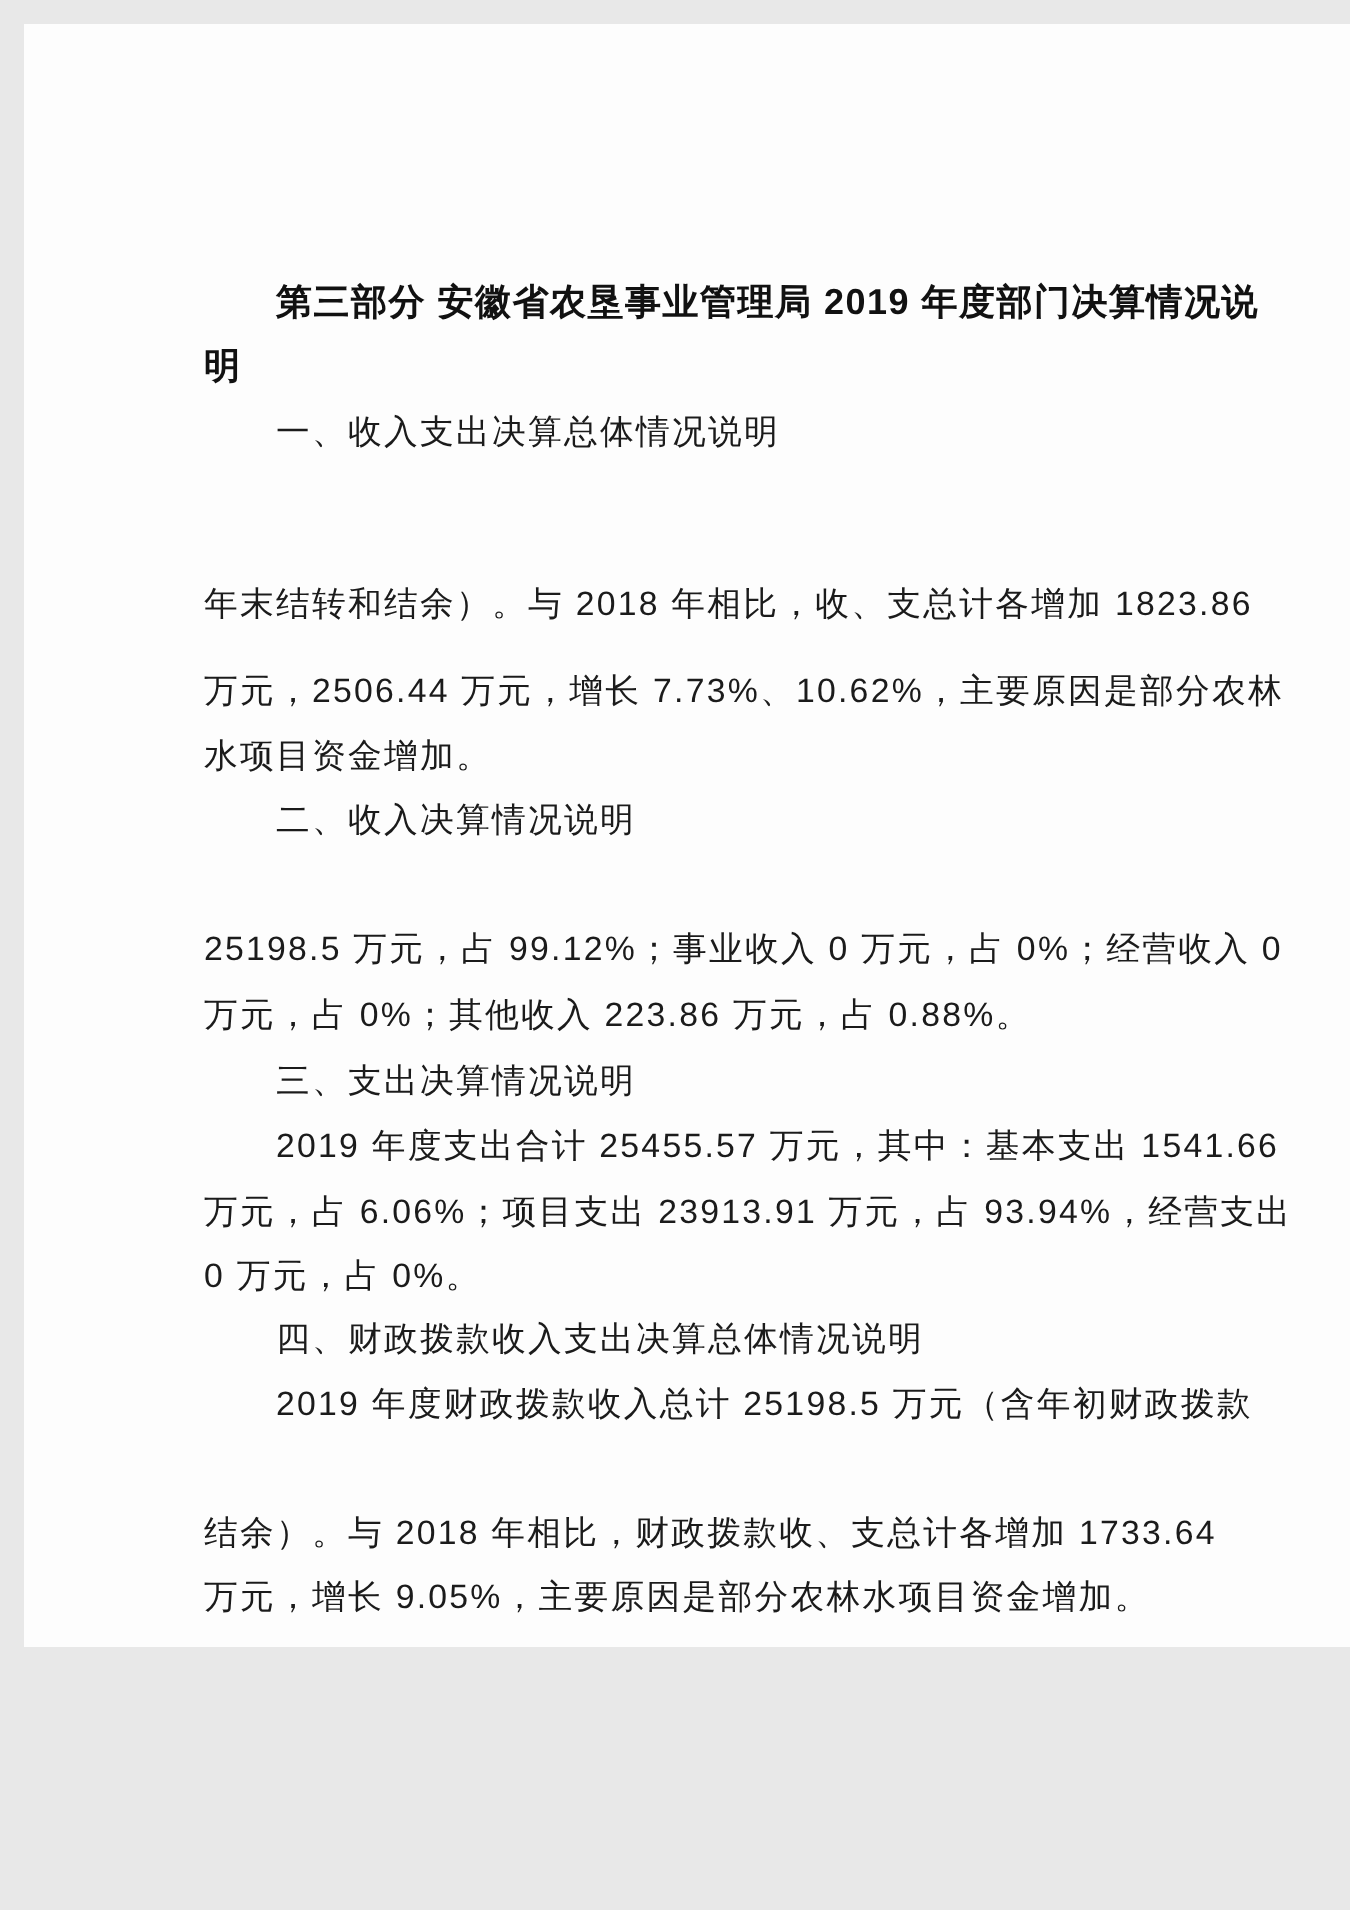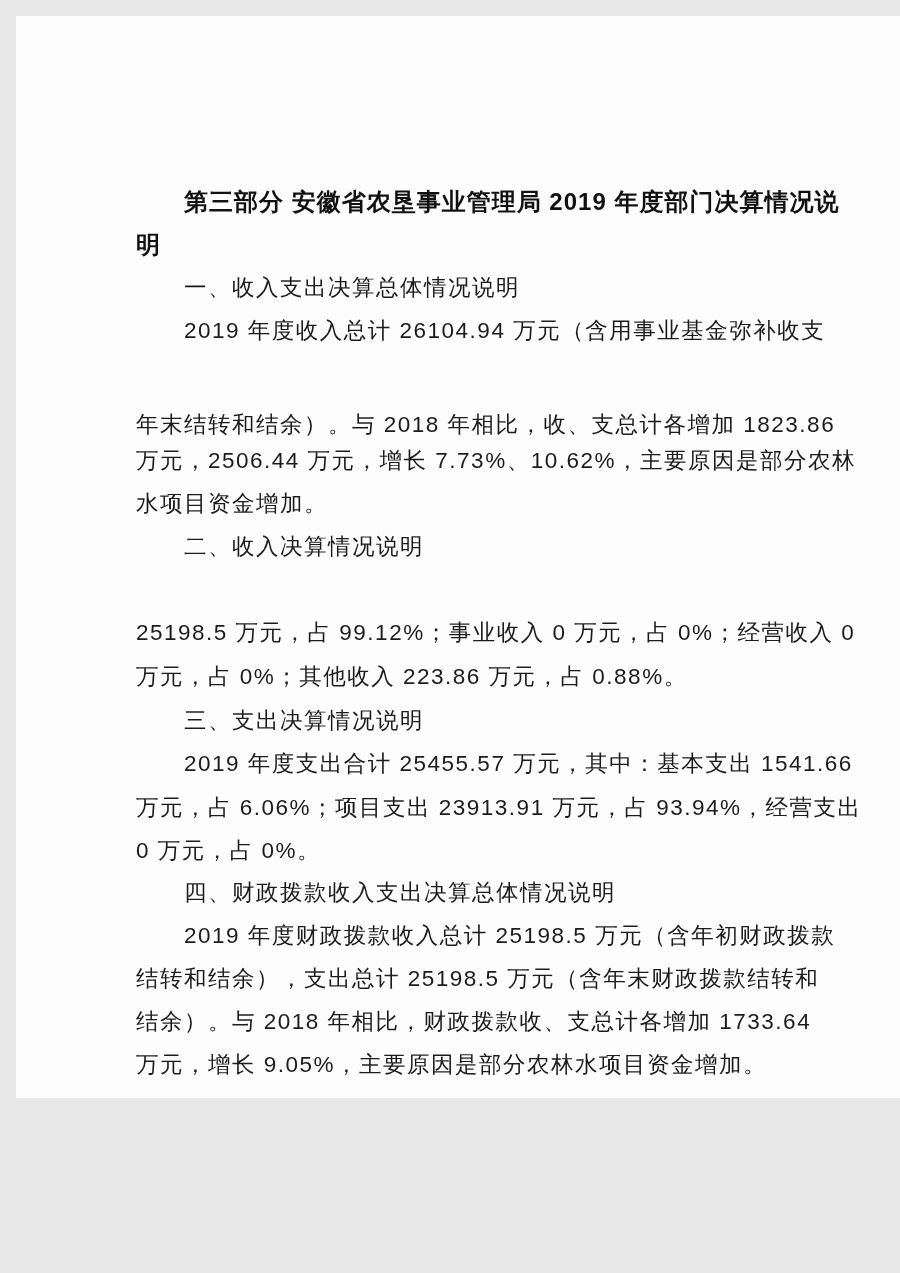--- a/index.html
+++ b/index.html
@@ -60,40 +60,38 @@
 </head>
 <body>
 
 <div class="page">
 
   <div class="title-line ind w-ind just" style="top:170px">第三部分 安徽省农垦事业管理局 2019 年度部门决算情况说</div>
   <div class="title-line flush" style="top:213px">明</div>
 
   <div class="line ind" style="top:257px">一、收入支出决算总体情况说明</div>
 
-  <div class="line ind w-ind just" style="top:300px">2019 年度收入总计 26104.94 万元（含用事业基金弥补收支</div>
-  <div class="line flush w-flush just" style="top:394px">年末结转和结余）。与 2018 年相比，收、支总计各增加 1823.86</div>
+  <div class="line flush w-flush just" style="top:372px">年末结转和结余）。与 2018 年相比，收、支总计各增加 1823.86</div>
   <div class="line flush w-flush just" style="top:430px">万元，2506.44 万元，增长 7.73%、10.62%，主要原因是部分农林</div>
   <div class="line ind" style="top:516px">二、收入决算情况说明</div>
 
   <div class="line flush" style="top:473px">水项目资金增加。</div>
 
   <div class="line flush w-flush just" style="top:602px">25198.5 万元，占 99.12%；事业收入 0 万元，占 0%；经营收入 0</div>
   <div class="line flush" style="top:646px">万元，占 0%；其他收入 223.86 万元，占 0.88%。</div>
 
   <div class="line ind" style="top:690px">三、支出决算情况说明</div>
 
   <div class="line ind w-ind just" style="top:733px">2019 年度支出合计 25455.57 万元，其中：基本支出 1541.66</div>
   <div class="line flush w-flush just" style="top:777px">万元，占 6.06%；项目支出 23913.91 万元，占 93.94%，经营支出</div>
   <div class="line flush" style="top:820px">0 万元，占 0%。</div>
 
   <div class="line ind" style="top:862px">四、财政拨款收入支出决算总体情况说明</div>
 
   <div class="line ind w-ind just" style="top:905px">2019 年度财政拨款收入总计 25198.5 万元（含年初财政拨款</div>
-  <div class="line flush w-flush just" style="top:948px">结转和结余），支出总计 25198.5 万元（含年末财政拨款结转和</div>
   <div class="line flush w-flush just" style="top:991px">结余）。与 2018 年相比，财政拨款收、支总计各增加 1733.64</div>
   <div class="line flush" style="top:1034px">万元，增长 9.05%，主要原因是部分农林水项目资金增加。</div>
 
   <div class="page-number">-13-</div>
 
   <div class="scan-artifact"></div>
 
 </div>
 
 </body></html>

